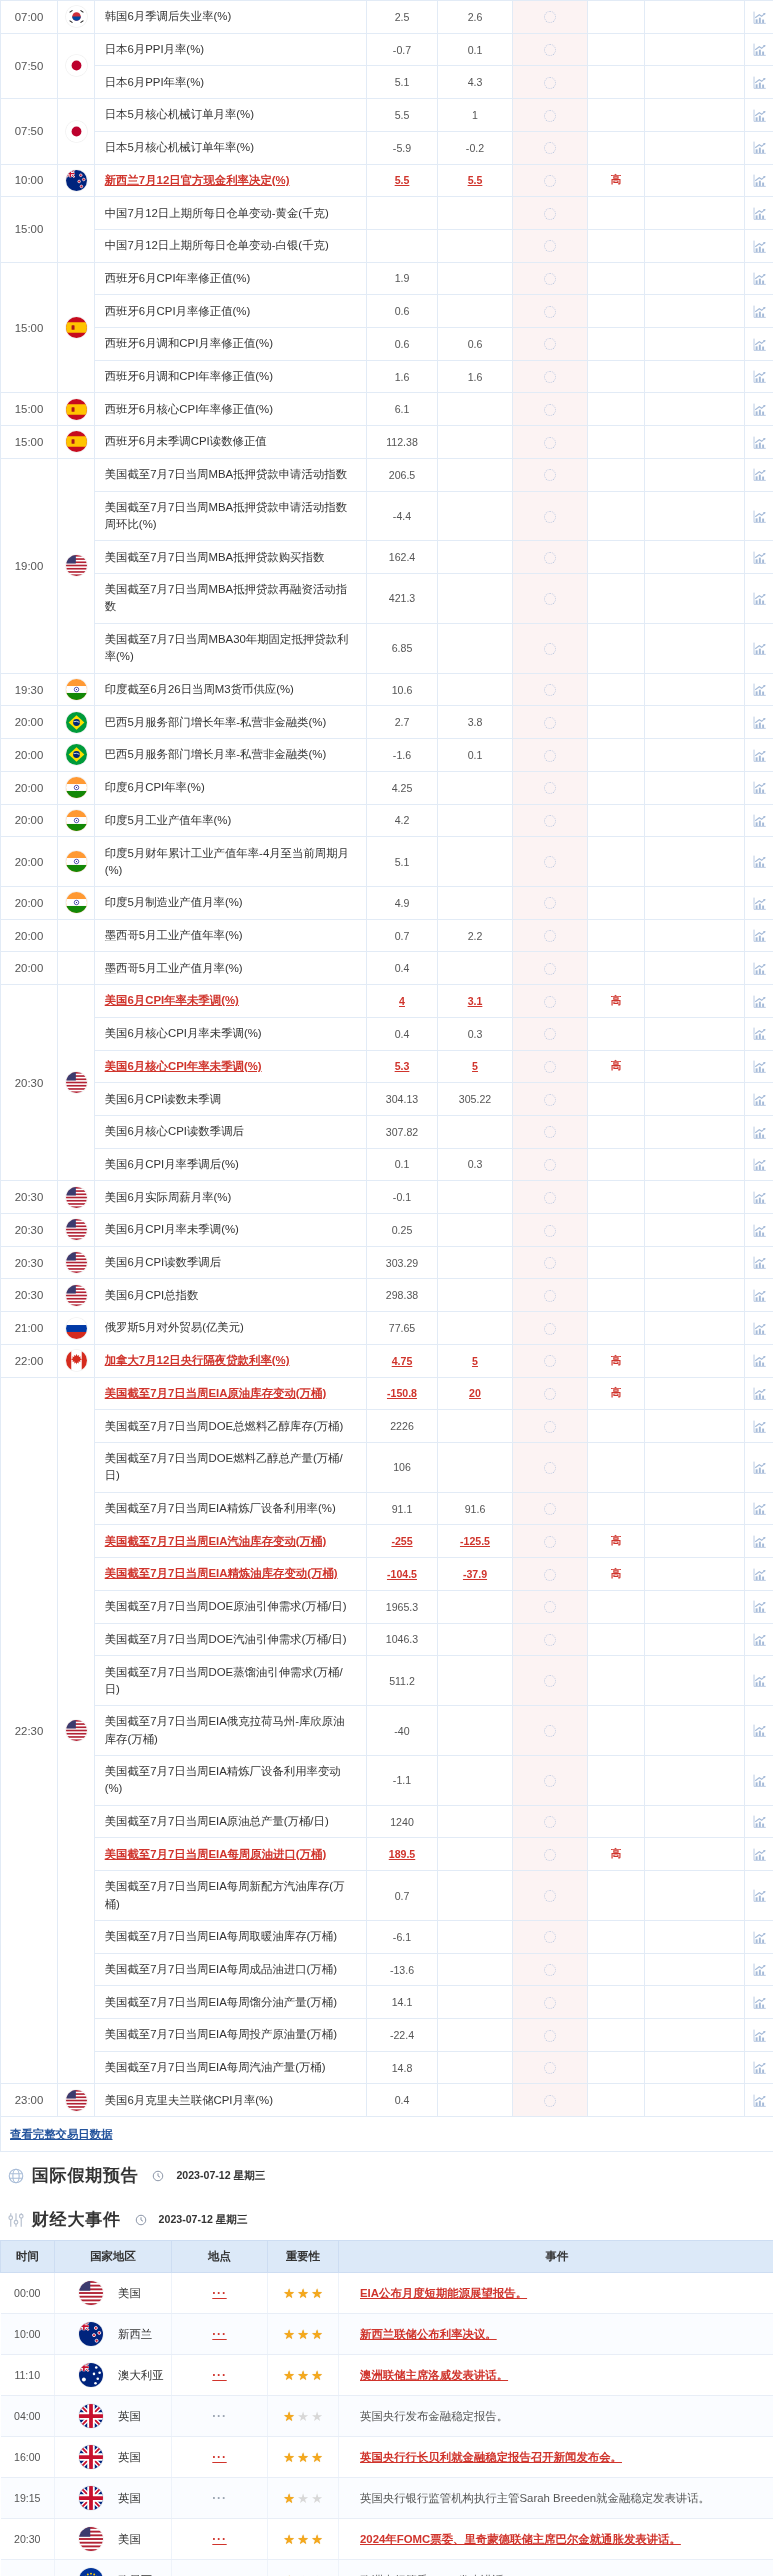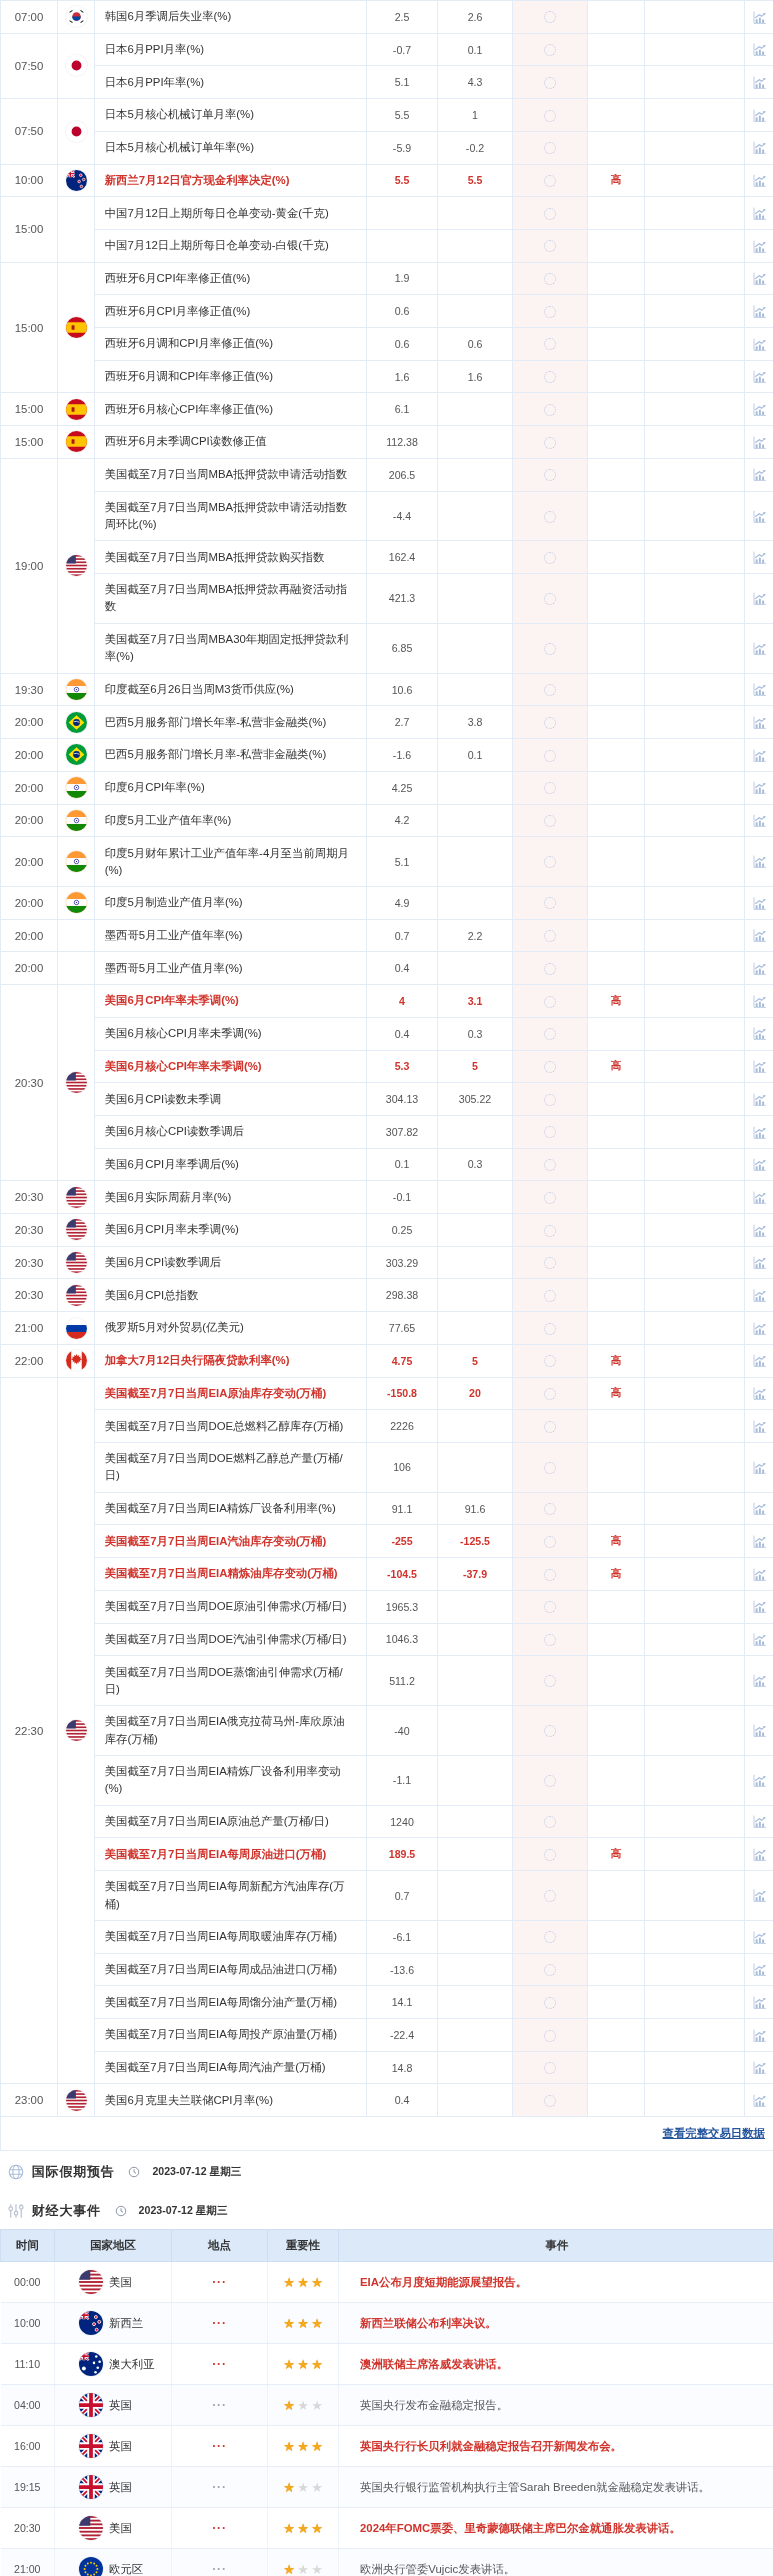--- a/index.html
+++ b/index.html
@@ -9,44 +9,44 @@
   
   .cal-table { width:773px; border-collapse:collapse; table-layout:fixed; border-top:0.8px solid #e2ebf6; }
   .cal-table td { border:0.8px solid #e2ebf6; vertical-align:middle; }
   td.time { text-align:center; font-size:11.4px; color:#555; }
   td.flag-cell { text-align:center; }
   td.name { font-size:11.4px; color:#333; padding:7.3px 11.4px 7.3px 9.7px; line-height:1.5; word-break:break-all; }
   td.val { font-size:10.6px; color:#555; text-align:center; }
   td.pub { background:#fcf3f3; }
   td.imp { font-size:10.6px; color:#d0342c; font-weight:700; text-align:center; }
   td.chart-cell { text-align:center; }
-  .red { color:#d0342c !important; font-weight:700; }
+  .red { color:#d0342c !important; font-weight:700;text-decoration:underline; }
   .spinner { display:inline-block; width:12px; height:12px; border:1.6px dotted #bcc9e0; border-radius:50%; vertical-align:middle; }
   .chart-ic { width:15.4px; height:15.4px; vertical-align:middle; cursor:pointer; }
-  td.footer-cell { text-align:right; padding:9px;font-family:Liberation Mono, monospace; }
+  td.footer-cell { text-align:left; padding:9px; }
   td.footer-cell a { color:#24549c; font-size:11.4px; font-weight:700; text-decoration:underline; cursor:pointer; }
   .flag { border-radius:50%; vertical-align:middle; box-shadow:0 0 0 0.8px rgba(0,0,0,0.06); }
 
   
   .section-header { display:flex; align-items:center; gap:7.3px; padding:12px 8px 9px 6.5px; }
   .sec-icon { width:18px; height:18px; }
-  .sec-title { font-size:13px; font-weight:700; color:#333; letter-spacing:0.8px; }
+  .sec-title { font-size:17px; font-weight:700; color:#333; letter-spacing:0.8px; }
   .sec-date { display:flex; align-items:center; gap:12px; margin-left:6.5px; }
   .clock-ic { width:12px; height:12px; }
   .sec-date span { font-size:10.6px; font-weight:700; color:#333; }
   .holiday-empty { border-top:0.8px solid #e2ebf6; border-bottom:0.8px solid #e2ebf6; text-align:center; padding:12px 0; font-size:10.6px; color:#555; }
 
   
   .ev-table { width:773px; border-collapse:collapse; table-layout:fixed; }
   .ev-table th { background:#dce9f8; border:0.8px solid #cdddf2; font-size:11.4px; font-weight:700; color:#333; padding:8px 0; }
   .ev-table td { border-right:0.8px solid #eef3fa; border-bottom:0.8px solid #e8eef7; vertical-align:middle; padding:8px 0; }
   .ev-table tbody tr:nth-child(even) { background:#fafcff; }
   td.ev-time { text-align:center; font-size:10.6px; color:#555; }
   td.ev-country { padding-left:24px; }
-  .country-wrap { display:flex; align-items:center; gap:6px; }
+  .country-wrap { display:flex; align-items:center; gap:15px; }
   .country-label { font-size:11.4px; color:#333; }
   td.ev-loc { text-align:center; font-size:12px; font-weight:700; color:#9aa4b2; letter-spacing:0.8px; }
   td.ev-loc.red { color:#d0342c !important; }
   td.ev-stars { text-align:center; }
   .star { font-size:13px; color:#d8d8d8; margin:0 1.2px; }
   .star.on { color:#f5a91d; text-shadow:0 0 0.8px #d98a00; }
   td.ev-event { padding:7.3px 14.6px 7.3px 21px; font-size:11.4px; line-height:1.65; color:#555; word-break:break-all; }
   td.ev-event.red { font-weight:700; }
 </style>
 </head>

